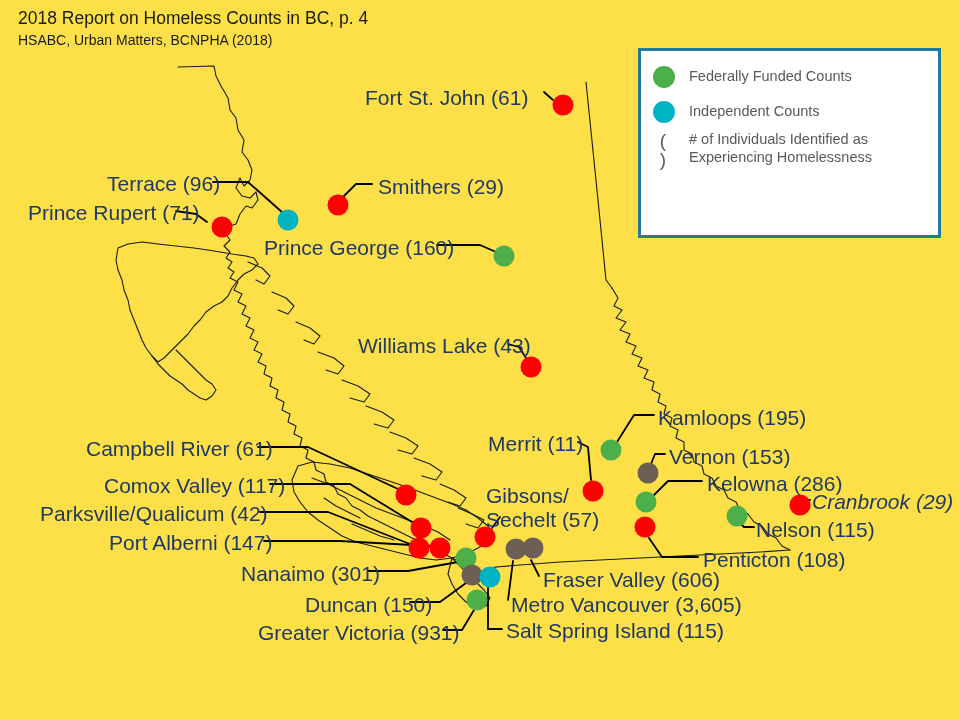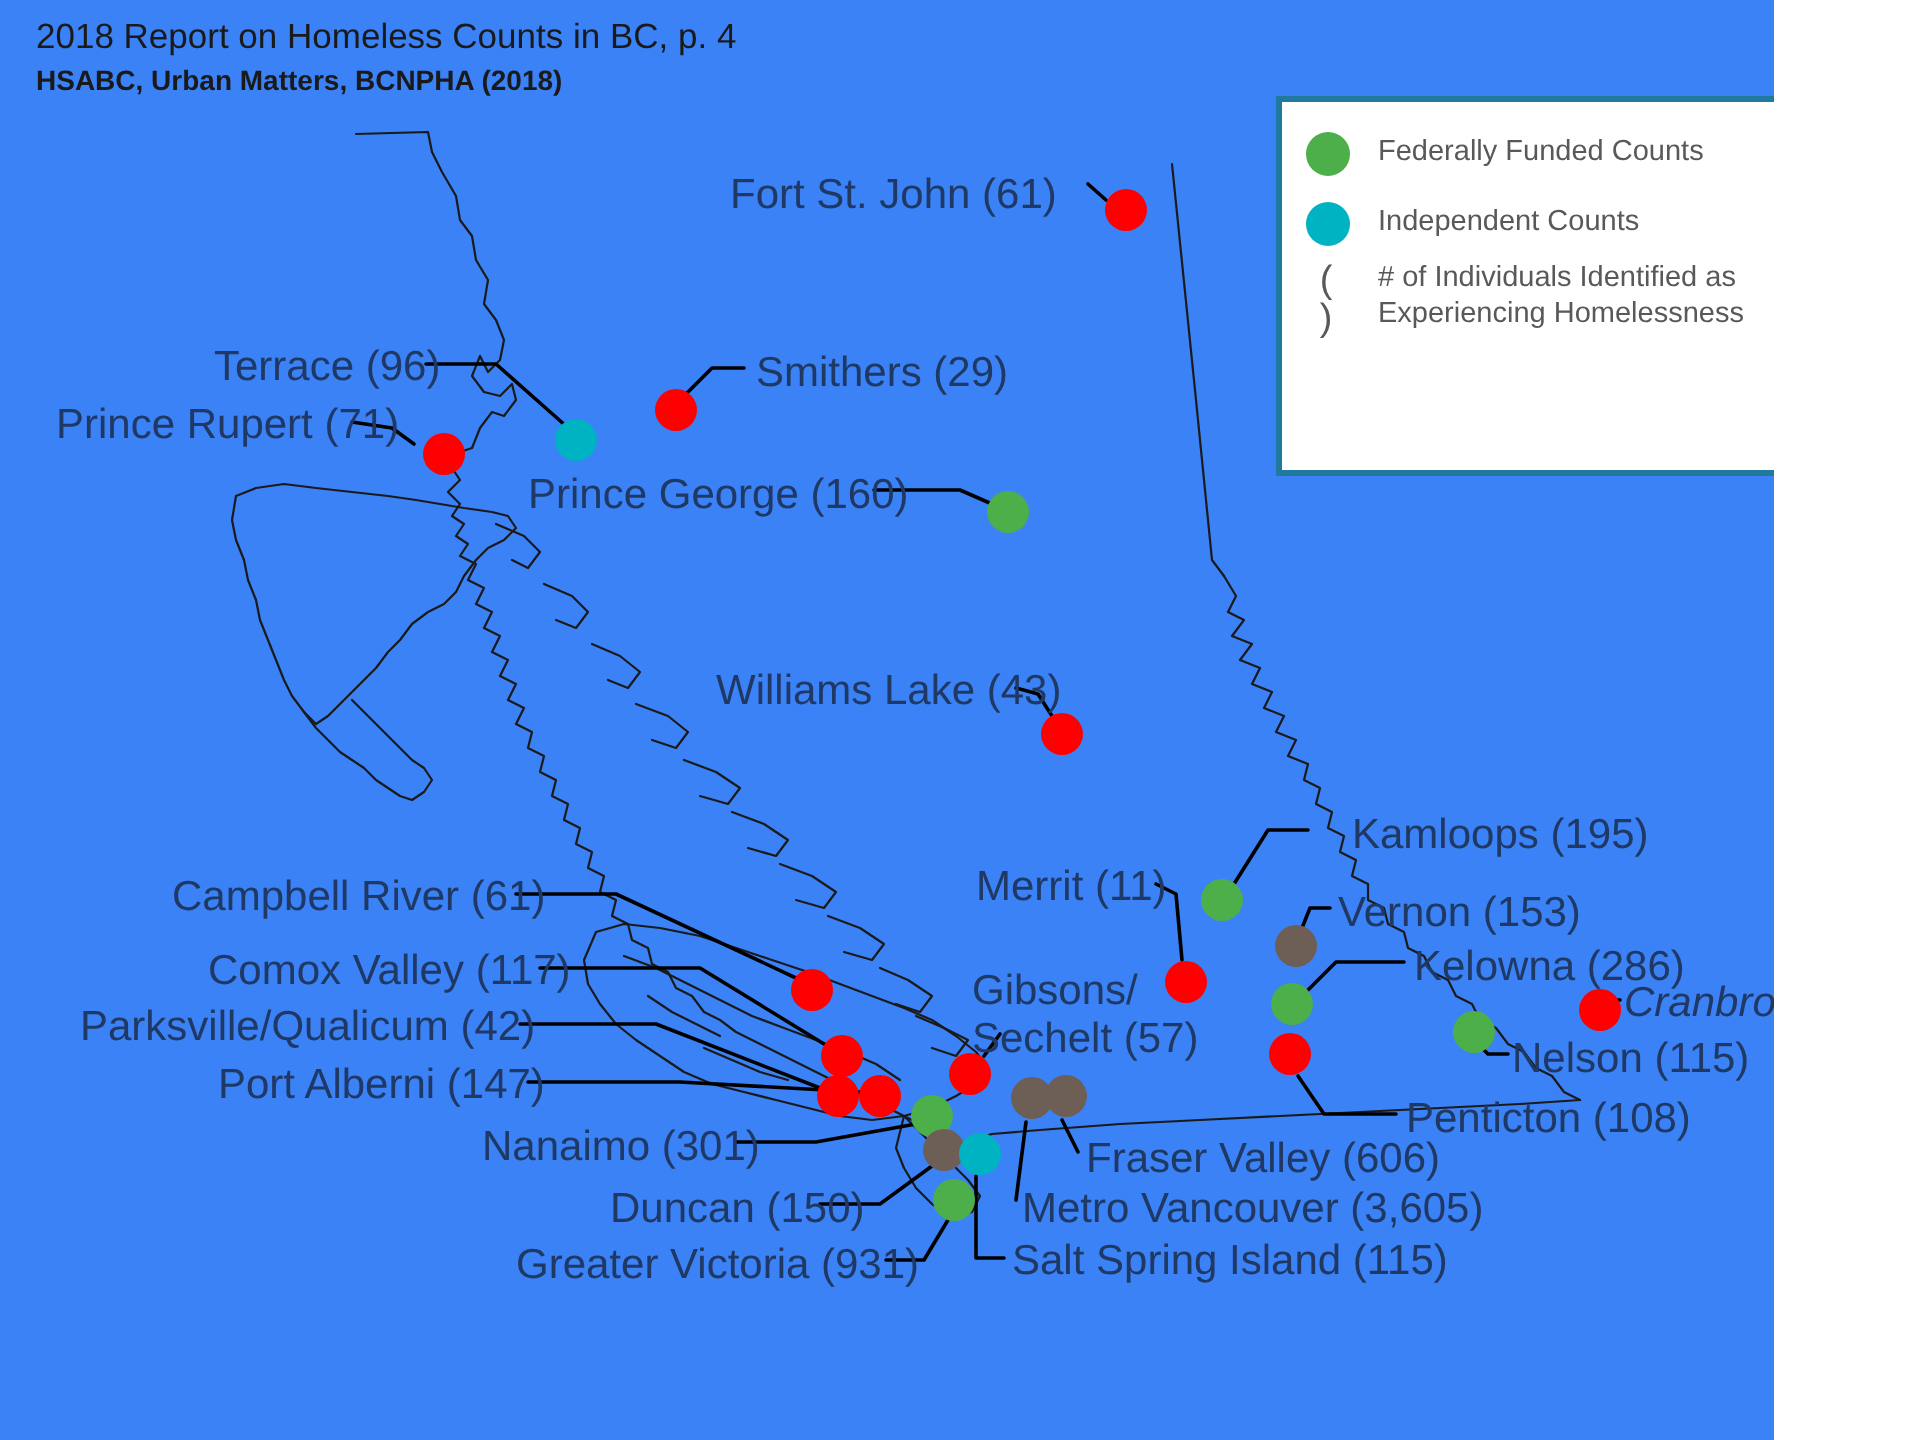--- a/index.html
+++ b/index.html
@@ -5,23 +5,23 @@
   html, body {
     margin: 0;
     padding: 0;
     background: #ffffff;
   }
   body {
     font-family: "Liberation Sans", sans-serif;
   }
   #page {
     position: relative;
-    width: 887px;
+    width: 960px;
     height: 720px;
-    background: #3b82f6;
+    background: #fde047;
     overflow: hidden;
   }
 
   
   #title-block {
     position: absolute;
     left: 18px;
     top: 8px;
     z-index: 40;
   }
@@ -30,21 +30,20 @@
     color: #1a1a1a;
     line-height: 1.25;
     white-space: nowrap;
   }
   #map-subtitle {
     font-size: 14px;
     color: #1a1a1a;
     line-height: 1.3;
     margin-top: 1px;
     white-space: nowrap;
-    font-weight: bold;
   }
 
   
   #map-layer {
     position: absolute;
     left: 0;
     top: 0;
     width: 960px;
     height: 720px;
     z-index: 5;
@@ -258,21 +257,21 @@
       <div class="marker" title="Metro Vancouver (3,605)" style="left: 516px; top: 549px; background: rgb(110, 95, 86);"></div>
       <div class="marker" title="Fraser Valley (606)" style="left: 533px; top: 548px; background: rgb(110, 95, 86);"></div>
     </div>
   <div id="labels-layer">
       <div class="place-label" style="left: 365px; top: 86px;">Fort St. John (61)</div>
       <div class="place-label" style="left: 378px; top: 175px;">Smithers (29)</div>
       <div class="place-label" style="left: 107px; top: 172px;">Terrace (96)</div>
       <div class="place-label" style="left: 28px; top: 201px;">Prince Rupert (71)</div>
       <div class="place-label" style="left: 264px; top: 236px;">Prince George (160)</div>
       <div class="place-label" style="left: 358px; top: 334px;">Williams Lake (43)</div>
-      <div class="place-label" style="left: 676px; top: 406px;">Kamloops (195)</div>
+      <div class="place-label" style="left: 658px; top: 406px;">Kamloops (195)</div>
       <div class="place-label" style="left: 488px; top: 432px;">Merrit (11)</div>
       <div class="place-label" style="left: 669px; top: 445px;">Vernon (153)</div>
       <div class="place-label" style="left: 707px; top: 472px;">Kelowna (286)</div>
       <div class="place-label" style="left: 812px; top: 490px; font-style: italic;">Cranbrook (29)</div>
       <div class="place-label" style="left: 756px; top: 518px;">Nelson (115)</div>
       <div class="place-label" style="left: 703px; top: 548px;">Penticton (108)</div>
       <div class="place-label" style="left: 86px; top: 437px;">Campbell River (61)</div>
       <div class="place-label" style="left: 104px; top: 474px;">Comox Valley (117)</div>
       <div class="place-label" style="left: 40px; top: 502px;">Parksville/Qualicum (42)</div>
       <div class="place-label" style="left: 109px; top: 531px;">Port Alberni (147)</div>

